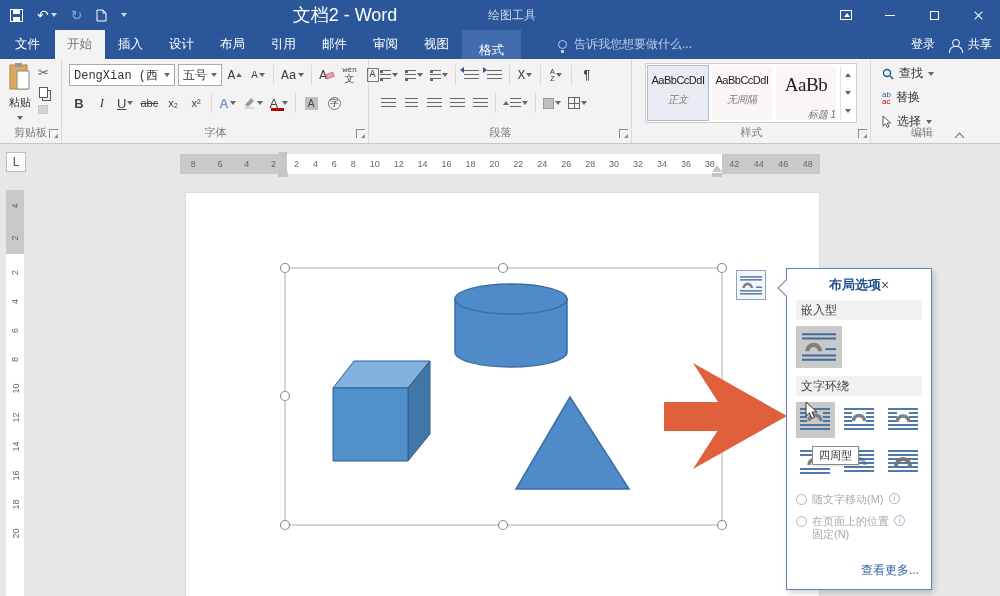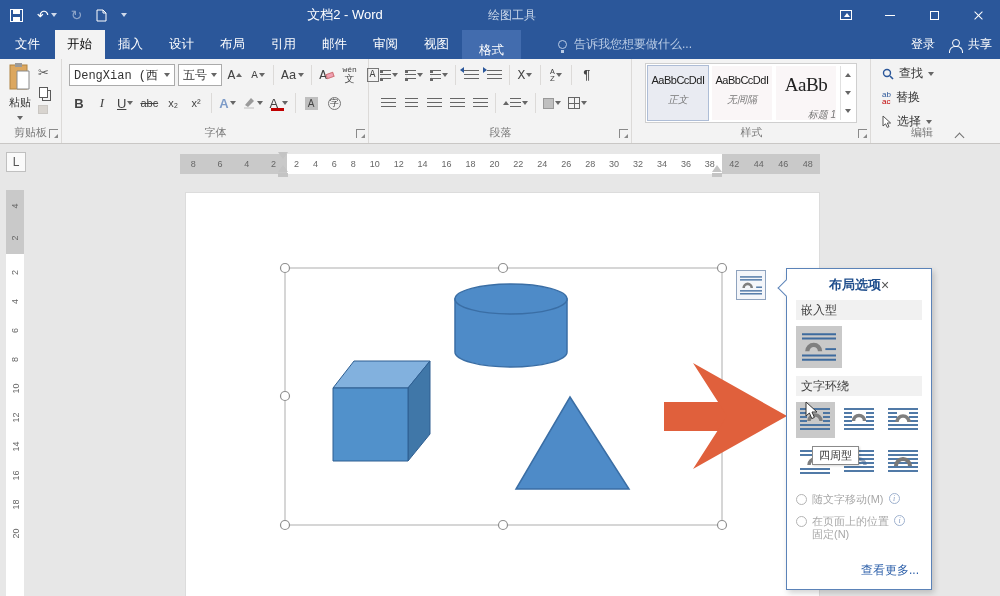--- a/index.html
+++ b/index.html
@@ -8,37 +8,37 @@
        font-family:"Liberation Sans","DejaVu Sans",sans-serif;-webkit-font-smoothing:antialiased;}
 
   
   .titlebar{position:absolute;left:0;top:0;width:1000px;height:30px;background:#2B579A;color:#fff;}
   .ctx-col{position:absolute;left:478px;top:0;width:68px;height:59px;background:#426CAE;}
   .qat{position:absolute;left:10px;top:0;height:30px;display:flex;align-items:center;gap:14px;z-index:2;}
   .qat .g{color:#fff;font-size:14px;line-height:1;display:flex;align-items:center;gap:2px;}
   .dim{opacity:.45;}
   .caret{display:inline-block;width:0;height:0;border-left:3px solid transparent;border-right:3px solid transparent;border-top:4px solid #cfd9ea;}
   .caret.dark{border-top-color:#666;}
-  .doc-title{position:absolute;left:255px;top:0;width:180px;height:30px;line-height:30px;text-align:center;font-size:13px;color:#fff;z-index:2;}
+  .doc-title{position:absolute;left:255px;top:0;width:180px;height:30px;line-height:30px;text-align:center;font-size:18px;color:#fff;z-index:2;}
   .ctx-label{position:absolute;left:478px;top:0;width:68px;height:30px;line-height:30px;text-align:center;font-size:12px;color:#CBD8EA;z-index:2;}
   .winbtns{position:absolute;right:0;top:0;height:30px;display:flex;z-index:2;}
   .winbtn{width:44px;height:30px;display:flex;align-items:center;justify-content:center;}
   .ic-ribbonopt{width:12px;height:10px;border:1px solid #fff;position:relative;}
   .ic-ribbonopt:after{content:"";position:absolute;left:3px;top:2px;border-left:3px solid transparent;border-right:3px solid transparent;border-bottom:4px solid #fff;}
   .ic-min{width:10px;height:1px;background:#fff;}
   .ic-max{width:9px;height:9px;border:1px solid #fff;}
   .ic-x{position:relative;width:11px;height:11px;}
   .ic-x:before,.ic-x:after{content:"";position:absolute;left:5px;top:0;width:1px;height:11px;background:#fff;}
   .ic-x:before{transform:rotate(45deg);} .ic-x:after{transform:rotate(-45deg);}
 
   
   .tabrow{position:absolute;left:0;top:30px;width:1000px;height:29px;background:#2B579A;display:flex;align-items:stretch;z-index:1;}
   .tab{padding:0 13px;line-height:29px;font-size:12.5px;color:#fff;cursor:default;}
   .tab.file{padding:0 15px;}
-  .tab.active{background:#F3F3F3;color:#000000;padding-left:12px;}
+  .tab.active{background:#F3F3F3;color:#737373;padding-left:12px;}
   .tab.contextual{background:#426CAE;padding:6px 17px;}
   .tellme{position:absolute;left:558px;top:30px;height:29px;display:flex;align-items:center;gap:7px;color:#B9CBE5;font-size:12px;z-index:2;}
   .bulb{width:9px;height:9px;border:1px solid #B9CBE5;border-radius:50%;position:relative;}
   .bulb:after{content:"";position:absolute;left:2px;top:9px;width:3px;height:3px;background:#B9CBE5;}
   .acct{position:absolute;right:8px;top:30px;height:29px;display:flex;align-items:center;gap:14px;color:#fff;font-size:12px;z-index:2;}
   .person{width:14px;height:12px;position:relative;}
   .person:before{content:"";position:absolute;left:3px;top:0;width:6px;height:6px;border:1px solid #fff;border-radius:50%;}
   .person:after{content:"";position:absolute;left:0;top:7px;width:12px;height:6px;border:1px solid #fff;border-bottom:none;border-radius:6px 6px 0 0;}
 
   

